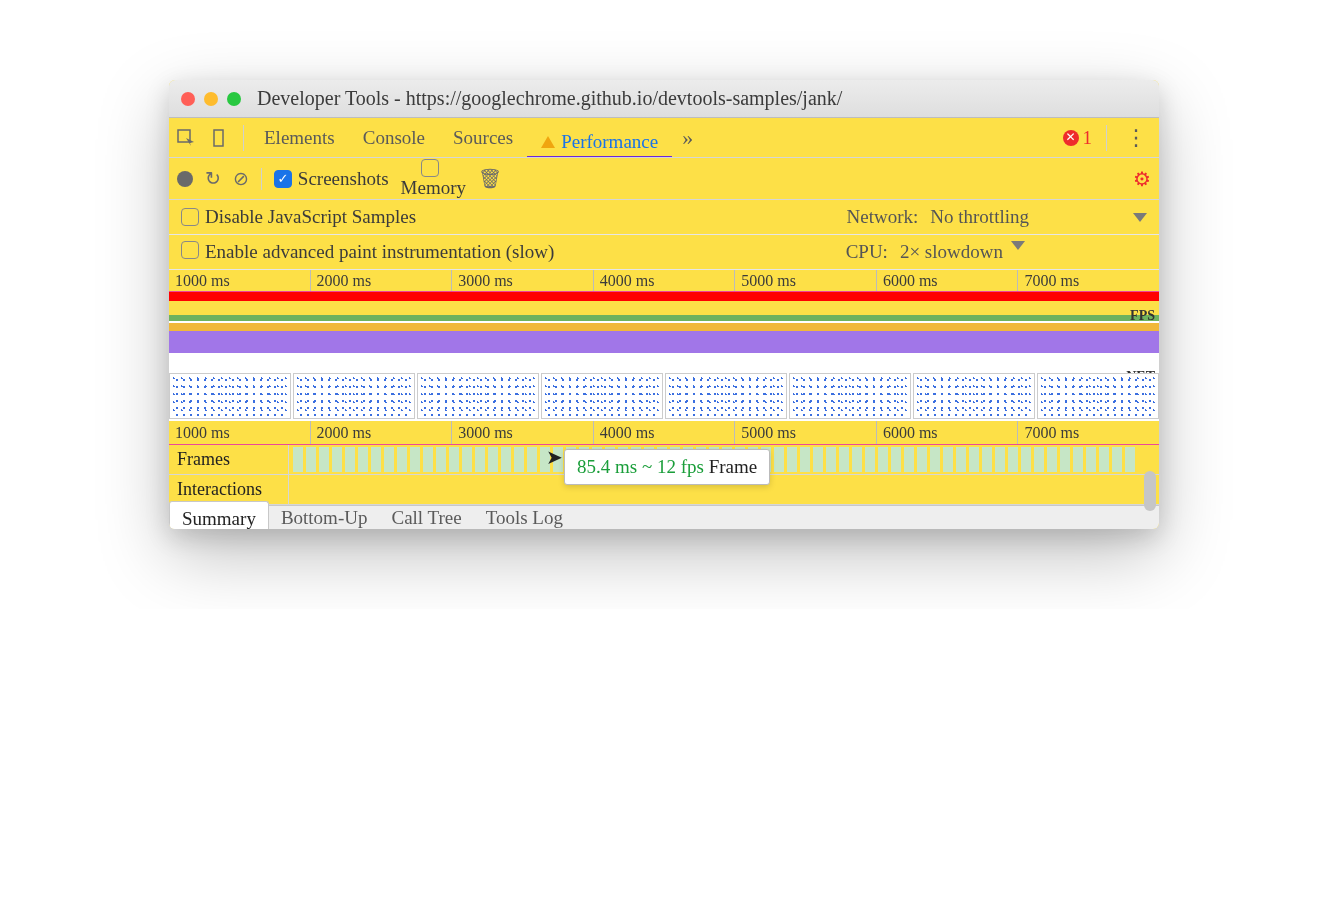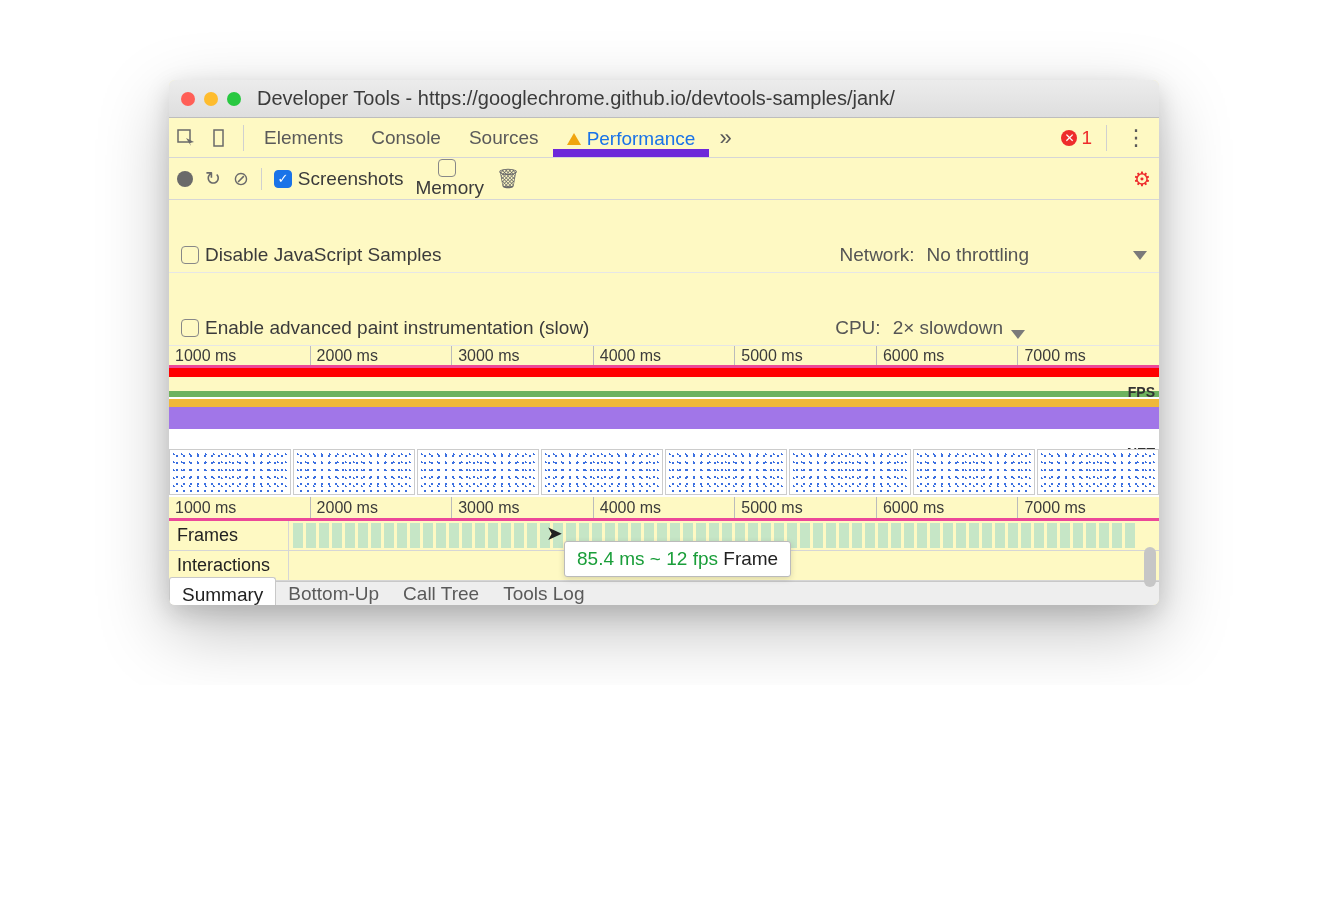--- a/index.html
+++ b/index.html
@@ -1,68 +1,68 @@
 <!DOCTYPE html>
 <html><head>
 <meta charset="utf-8">
 <style>
 *{box-sizing:border-box;margin:0;padding:0;}
 body{font-family:-apple-system,BlinkMacSystemFont,"Segoe UI",Helvetica,Arial,sans-serif;background:#fff;display:flex;align-items:flex-start;justify-content:center;padding:80px 0;}
-.window{width:990px;border-radius:6px;box-shadow:0 25px 70px rgba(0,0,0,.25),0 8px 24px rgba(0,0,0,.15);overflow:hidden;background:#fef9c3;}
+.window{width:990px;border-radius:6px;box-shadow:0 25px 70px rgba(0,0,0,.25),0 8px 24px rgba(0,0,0,.15);overflow:hidden;background:#fde047;font-family:Liberation Serif, serif;}
 .titlebar{height:38px;background:linear-gradient(#ececec,#dedede);display:flex;align-items:center;padding:0 12px;font-size:20px;color:#3b3b3b;border-bottom:1px solid #bdbdbd;}
 .dots{display:flex;gap:9px;margin-right:16px;}
 .dot{width:14px;height:14px;border-radius:50%;}
 .dot.red{background:#ff5f57;}
 .dot.yel{background:#febc2e;}
 .dot.grn{background:#28c840;}
 .tabbar{display:flex;align-items:center;height:40px;border-bottom:1px solid #d6d6d6;font-size:19px;color:#5a5a5a;}
 .tabbar .ticon{width:34px;display:flex;align-items:center;justify-content:center;color:#6a6a6a;}
 .tabbar .divider{width:1px;height:26px;background:#d0d0d0;margin:0 6px;}
 .tab{padding:0 14px;height:100%;display:flex;align-items:center;gap:6px;cursor:pointer;}
-.tab.active{color:#1a73e8;border-bottom:8px solid #6d28d9;padding-top:10px;}
+.tab.active{color:#1a73e8;border-bottom:1px solid #6d28d9;padding-top:10px;}
 .warn{width:0;height:0;border-left:7px solid transparent;border-right:7px solid transparent;border-bottom:12px solid #f0a50f;display:inline-block;}
 .more{font-size:22px;padding:0 10px;}
 .spacer{flex:1;}
 .err{display:flex;align-items:center;gap:4px;color:#ee2c2c;font-size:19px;margin-right:8px;}
 .err .circle{width:16px;height:16px;border-radius:50%;background:#ee2c2c;color:#fff;font-size:12px;display:flex;align-items:center;justify-content:center;}
 .kebab{font-size:22px;color:#5a5a5a;padding:0 12px;}
 .toolbar{display:flex;align-items:center;height:42px;padding:0 8px;border-bottom:1px solid #d6d6d6;font-size:19px;color:#3b3b3b;gap:12px;}
 .toolbar .ic{color:#6a6a6a;font-size:19px;display:flex;align-items:center;}
 .rec{width:16px;height:16px;border-radius:50%;background:#6a6a6a;}
 .vbar{width:1px;height:22px;background:#d0d0d0;}
 .cb{width:18px;height:18px;border-radius:4px;border:1px solid #888;display:inline-flex;align-items:center;justify-content:center;margin-right:6px;}
 .cb.on{background:#1a73e8;border-color:#1a73e8;color:#fff;font-size:13px;}
-.optrow{display:flex;align-items:center;padding:6px 12px;font-size:19px;color:#3b3b3b;border-bottom:1px solid #e6e6e6;gap:12px;margin-top:38px;}
+.optrow{display:flex;align-items:center;padding:6px 12px;font-size:19px;color:#3b3b3b;border-bottom:1px solid #e6e6e6;gap:12px;}
 .optrow .label{color:#555;text-align:center;}
-.optrow .drop{display:flex;align-items:flex-end;gap:8px;color:#555;}
+.optrow .drop{display:flex;align-items:flex-start;gap:8px;color:#555;}
 .tri{width:0;height:0;border-left:7px solid transparent;border-right:7px solid transparent;border-top:9px solid #7a7a7a;}
 .gear{color:#ee2c2c;margin-left:auto;font-size:20px;}
 .overview{position:relative;}
-.ruler{display:flex;height:22px;font-size:16px;color:#3b3b3b;border-bottom:3px solid #ec4899;}
+.ruler{display:flex;height:22px;font-size:16px;color:#3b3b3b;border-bottom:1px solid #ec4899;}
 .ruler .tick{flex:1;border-left:1px solid #bbb;padding-left:6px;display:flex;align-items:center;}
 .ruler .tick:first-child{border-left:none;}
 .lanelabel{position:absolute;right:0;font-size:14px;font-weight:700;color:#333;padding:16px 4px;}
 .fpslane .bar{height:9px;background:#ff0000;}
 .fpslane .bar2{height:6px;background:#6eb25f;margin-top:14px;}
 .cpulane{height:32px;position:relative;overflow:hidden;background:#fff;}
 .cpulane .layer{position:absolute;left:0;right:0;}
 .cpulane .l1{top:2px;height:10px;background:#f0b83a;}
 .cpulane .l2{top:10px;height:22px;background:#a176e8;}
 .netlane{height:18px;background:#fff;}
 .thumbs{display:flex;height:50px;gap:2px;padding:2px 0;background:#fff;overflow:hidden;}
 .thumb{flex:1;min-width:0;background:#fff;border:1px solid #ccc;position:relative;overflow:hidden;}
 .thumb::before{content:"";position:absolute;inset:2px;background:radial-gradient(circle at 20% 30%,#3b6fe0 1px,transparent 1px) 0 0/8px 8px,radial-gradient(circle at 70% 60%,#3b6fe0 1px,transparent 1px) 0 0/7px 7px;}
 .track{font-size:18px;color:#222;}
 .trackrow{display:flex;border-bottom:1px solid #d6d6d6;height:30px;align-items:center;}
 .trackhead{width:120px;padding-left:8px;border-right:1px solid #d6d6d6;height:100%;display:flex;align-items:center;}
 .trackbody{flex:1;height:100%;position:relative;}
 .frames{display:flex;gap:3px;padding:2px 4px;height:100%;}
 .frames .f{width:10px;background:#c6e6c6;}
 .scroll{width:12px;height:40px;background:#c6c6c6;border-radius:6px;position:absolute;right:3px;top:50px;}
-.tooltip{position:absolute;left:395px;top:44px;background:#fff;border:1px solid #bbb;padding:6px 12px;font-size:19px;border-radius:3px;box-shadow:0 2px 6px rgba(0,0,0,.15);}
+.tooltip{position:absolute;left:395px;top:28px;background:#fff;border:1px solid #bbb;padding:6px 12px;font-size:19px;border-radius:3px;box-shadow:0 2px 6px rgba(0,0,0,.15);}
 .tooltip .ms{color:#1a9e3a;font-weight:500;}
 .cursor{position:absolute;left:377px;top:24px;font-size:20px;pointer-events:none;}
 .tabs2{display:flex;align-items:center;height:24px;border-top:1px solid #c8c8c8;background:#eee;font-size:19px;color:#5a5a5a;}
 .tabs2 .t{padding:6px 12px;cursor:pointer;}
 .tabs2 .t.active{background:#fff;border:1px solid #c8c8c8;border-bottom:none;border-radius:3px 3px 0 0;position:relative;top:1px;color:#222;}
 </style>
 </head>
 <body>
 
 <div class="window">
@@ -133,21 +133,21 @@
     <div class="spacer"></div>
     <span class="label">Network:</span>
     <span class="drop">
       <span>No throttling</span>
     </span>
     <span style="width:80px"></span>
     <span class="tri"></span>
   </div>
 
   <div class="optrow">
-    <label style="display:flex;align-items:center;">
+    <label style="display:flex;align-items:flex-start;">
       <span class="cb"></span>
       <span>Enable advanced paint instrumentation (slow)</span>
     </label>
     <div class="spacer"></div>
     <span class="label">CPU:</span>
     <span class="drop">
       <span>2× slowdown</span>
       <span class="tri"></span>
     </span>
     <span style="width:110px"></span>

